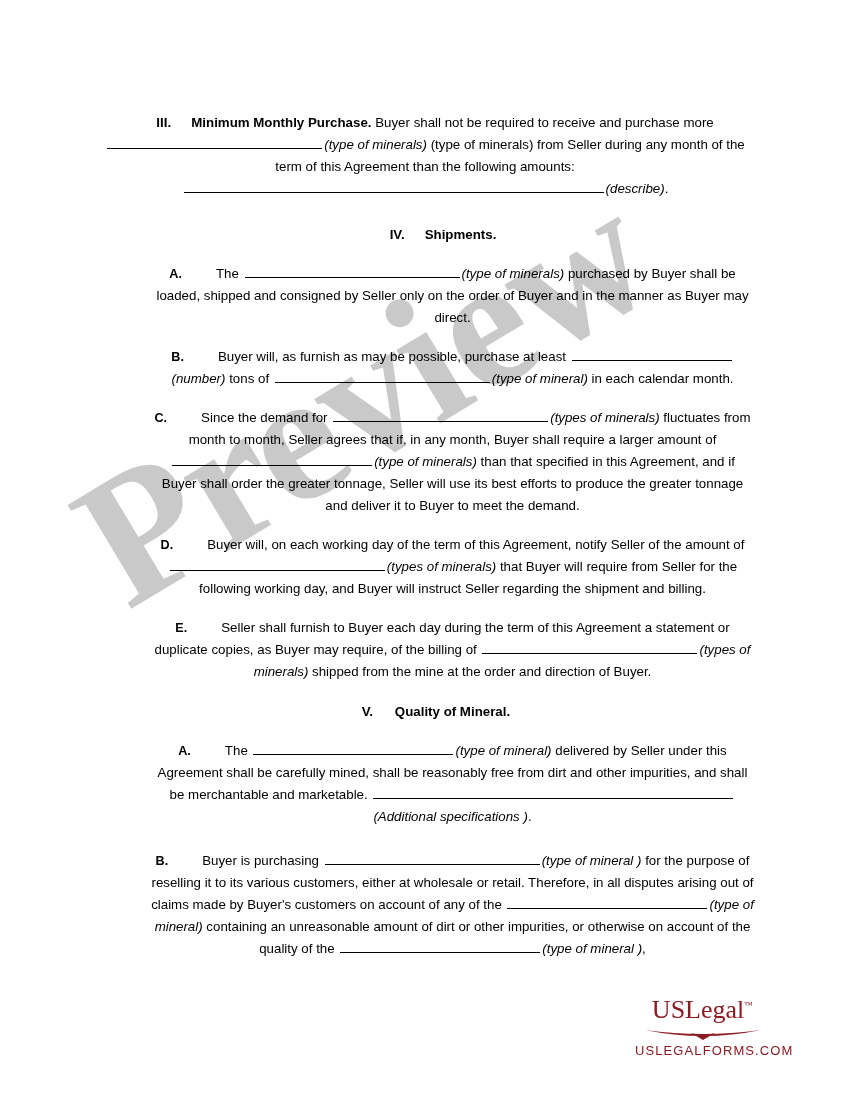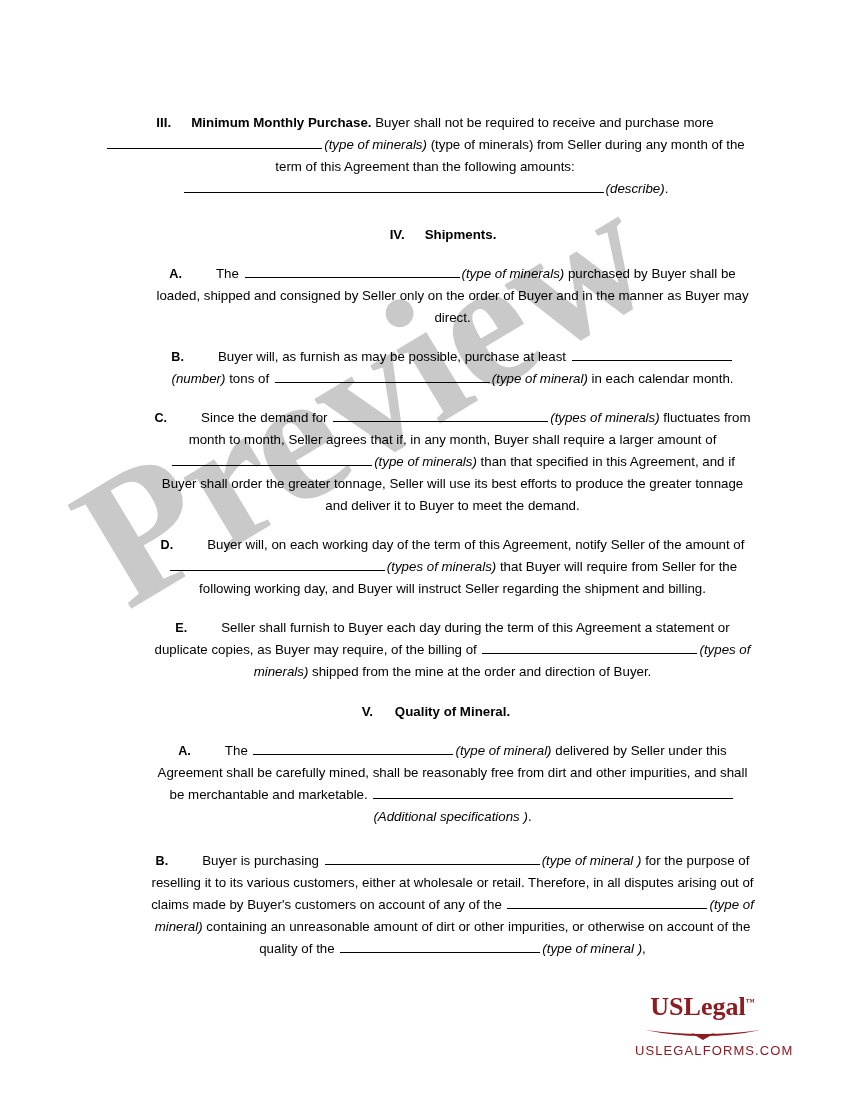--- a/index.html
+++ b/index.html
@@ -103,23 +103,23 @@
     position: absolute;
     right: 80px;
     bottom: 42px;
     width: 135px;
     text-align: center;
   }
   .logo-main {
     font-family: "Liberation Serif", serif;
     font-size: 26px;
     color: #8c1b22;
-    font-weight: bold;
+    font-weight: normal;
     letter-spacing: 0px;
-    line-height: 40px;
+    line-height: 34px;
     white-space: nowrap;
   }
   .logo-main .us {
     color: #8c1b22;
   }
   .logo-tm {
     font-size: 9px;
     vertical-align: super;
   }
   .logo-swoosh {

